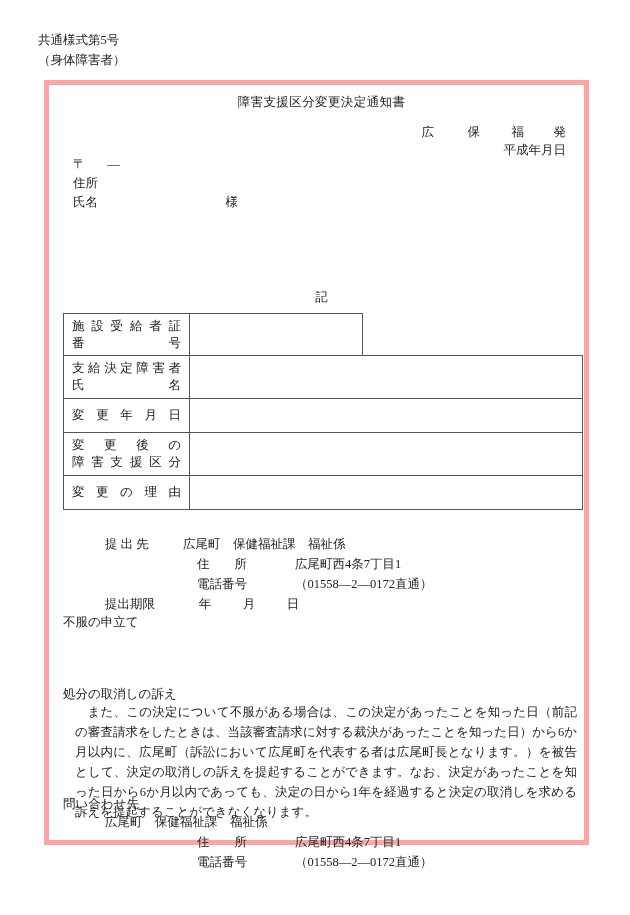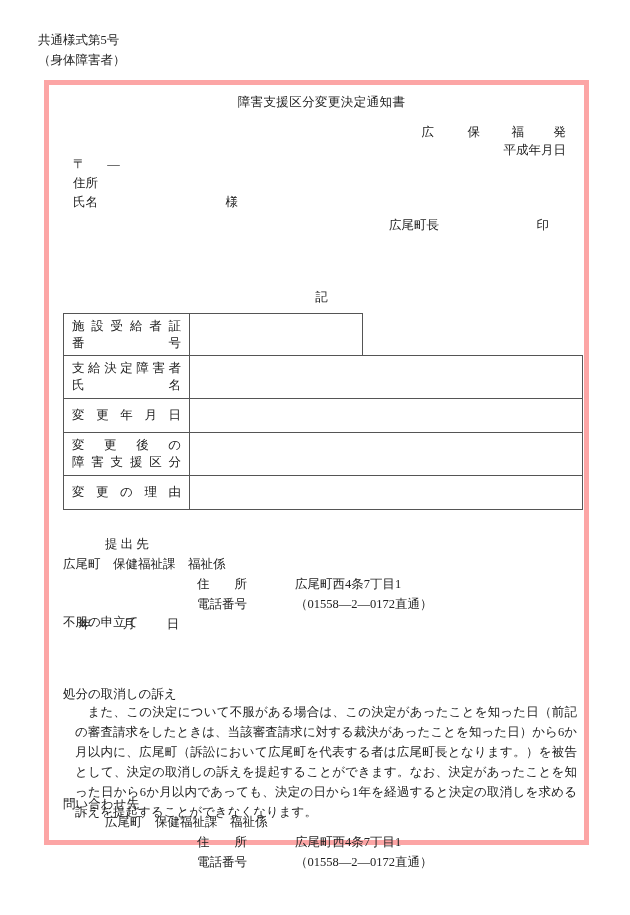--- a/index.html
+++ b/index.html
@@ -179,21 +179,20 @@
   }
   .submit-note { left: 14px; top: 415px; }
   .submit-block {
     left: 14px;
     top: 449px;
     width: 505px;
   }
   .kv {
     display: flex;
     white-space: nowrap;
-    flex-direction: column;
   }
   .kv .k {
     display: inline-block;
     width: 120px;
     padding-left: 42px;
     box-sizing: border-box;
     display: flex;
     justify-content: space-between;
   }
   .kv .v { display: inline-block; }
@@ -268,23 +267,20 @@
     <div class="addr-block">
       <div>
         <span>〒</span><span class="addr-zip-dash">―</span>
       </div>
       <div>住所</div>
       <div class="addr-name-row">
         <span>氏名</span><span class="addr-sama">様</span>
       </div>
     </div>
 
-    <div class="mayor-row">
-      <span>広尾町長</span><span class="mayor-seal">印</span>
-    </div>
 
 
     <div class="ki-mark">記</div>
 
     <table class="tbl">
       <tbody>
         <tr>
           <td class="lbl-cell two-line">
             <div class="lbl-line">
               <span>施</span>
@@ -393,20 +389,21 @@
       </div>
       <div class="sub-kv">
         <span class="k">住　　所</span>
         <span class="v">広尾町西4条7丁目1</span>
       </div>
       <div class="sub-kv">
         <span class="k nospread">電話番号</span>
         <span class="v">（01558―2―0172直通）</span>
       </div>
       <div class="deadline">
+        <span class="k">提出期限</span>
         <span class="y">年</span>
         <span class="m">月</span>
         <span class="d">日</span>
       </div>
     </div>
 
     <div class="sec appeal-head">不服の申立て</div>
 
     <div class="sec lawsuit-head">処分の取消しの訴え</div>
     <div class="sec lawsuit-body">また、この決定について不服がある場合は、この決定があったことを知った日（前記の審査請求をしたときは、当該審査請求に対する裁決があったことを知った日）から6か月以内に、広尾町（訴訟において広尾町を代表する者は広尾町長となります。）を被告として、決定の取消しの訴えを提起することができます。なお、決定があったことを知った日から6か月以内であっても、決定の日から1年を経過すると決定の取消しを求める訴えを提起することができなくなります。</div>

